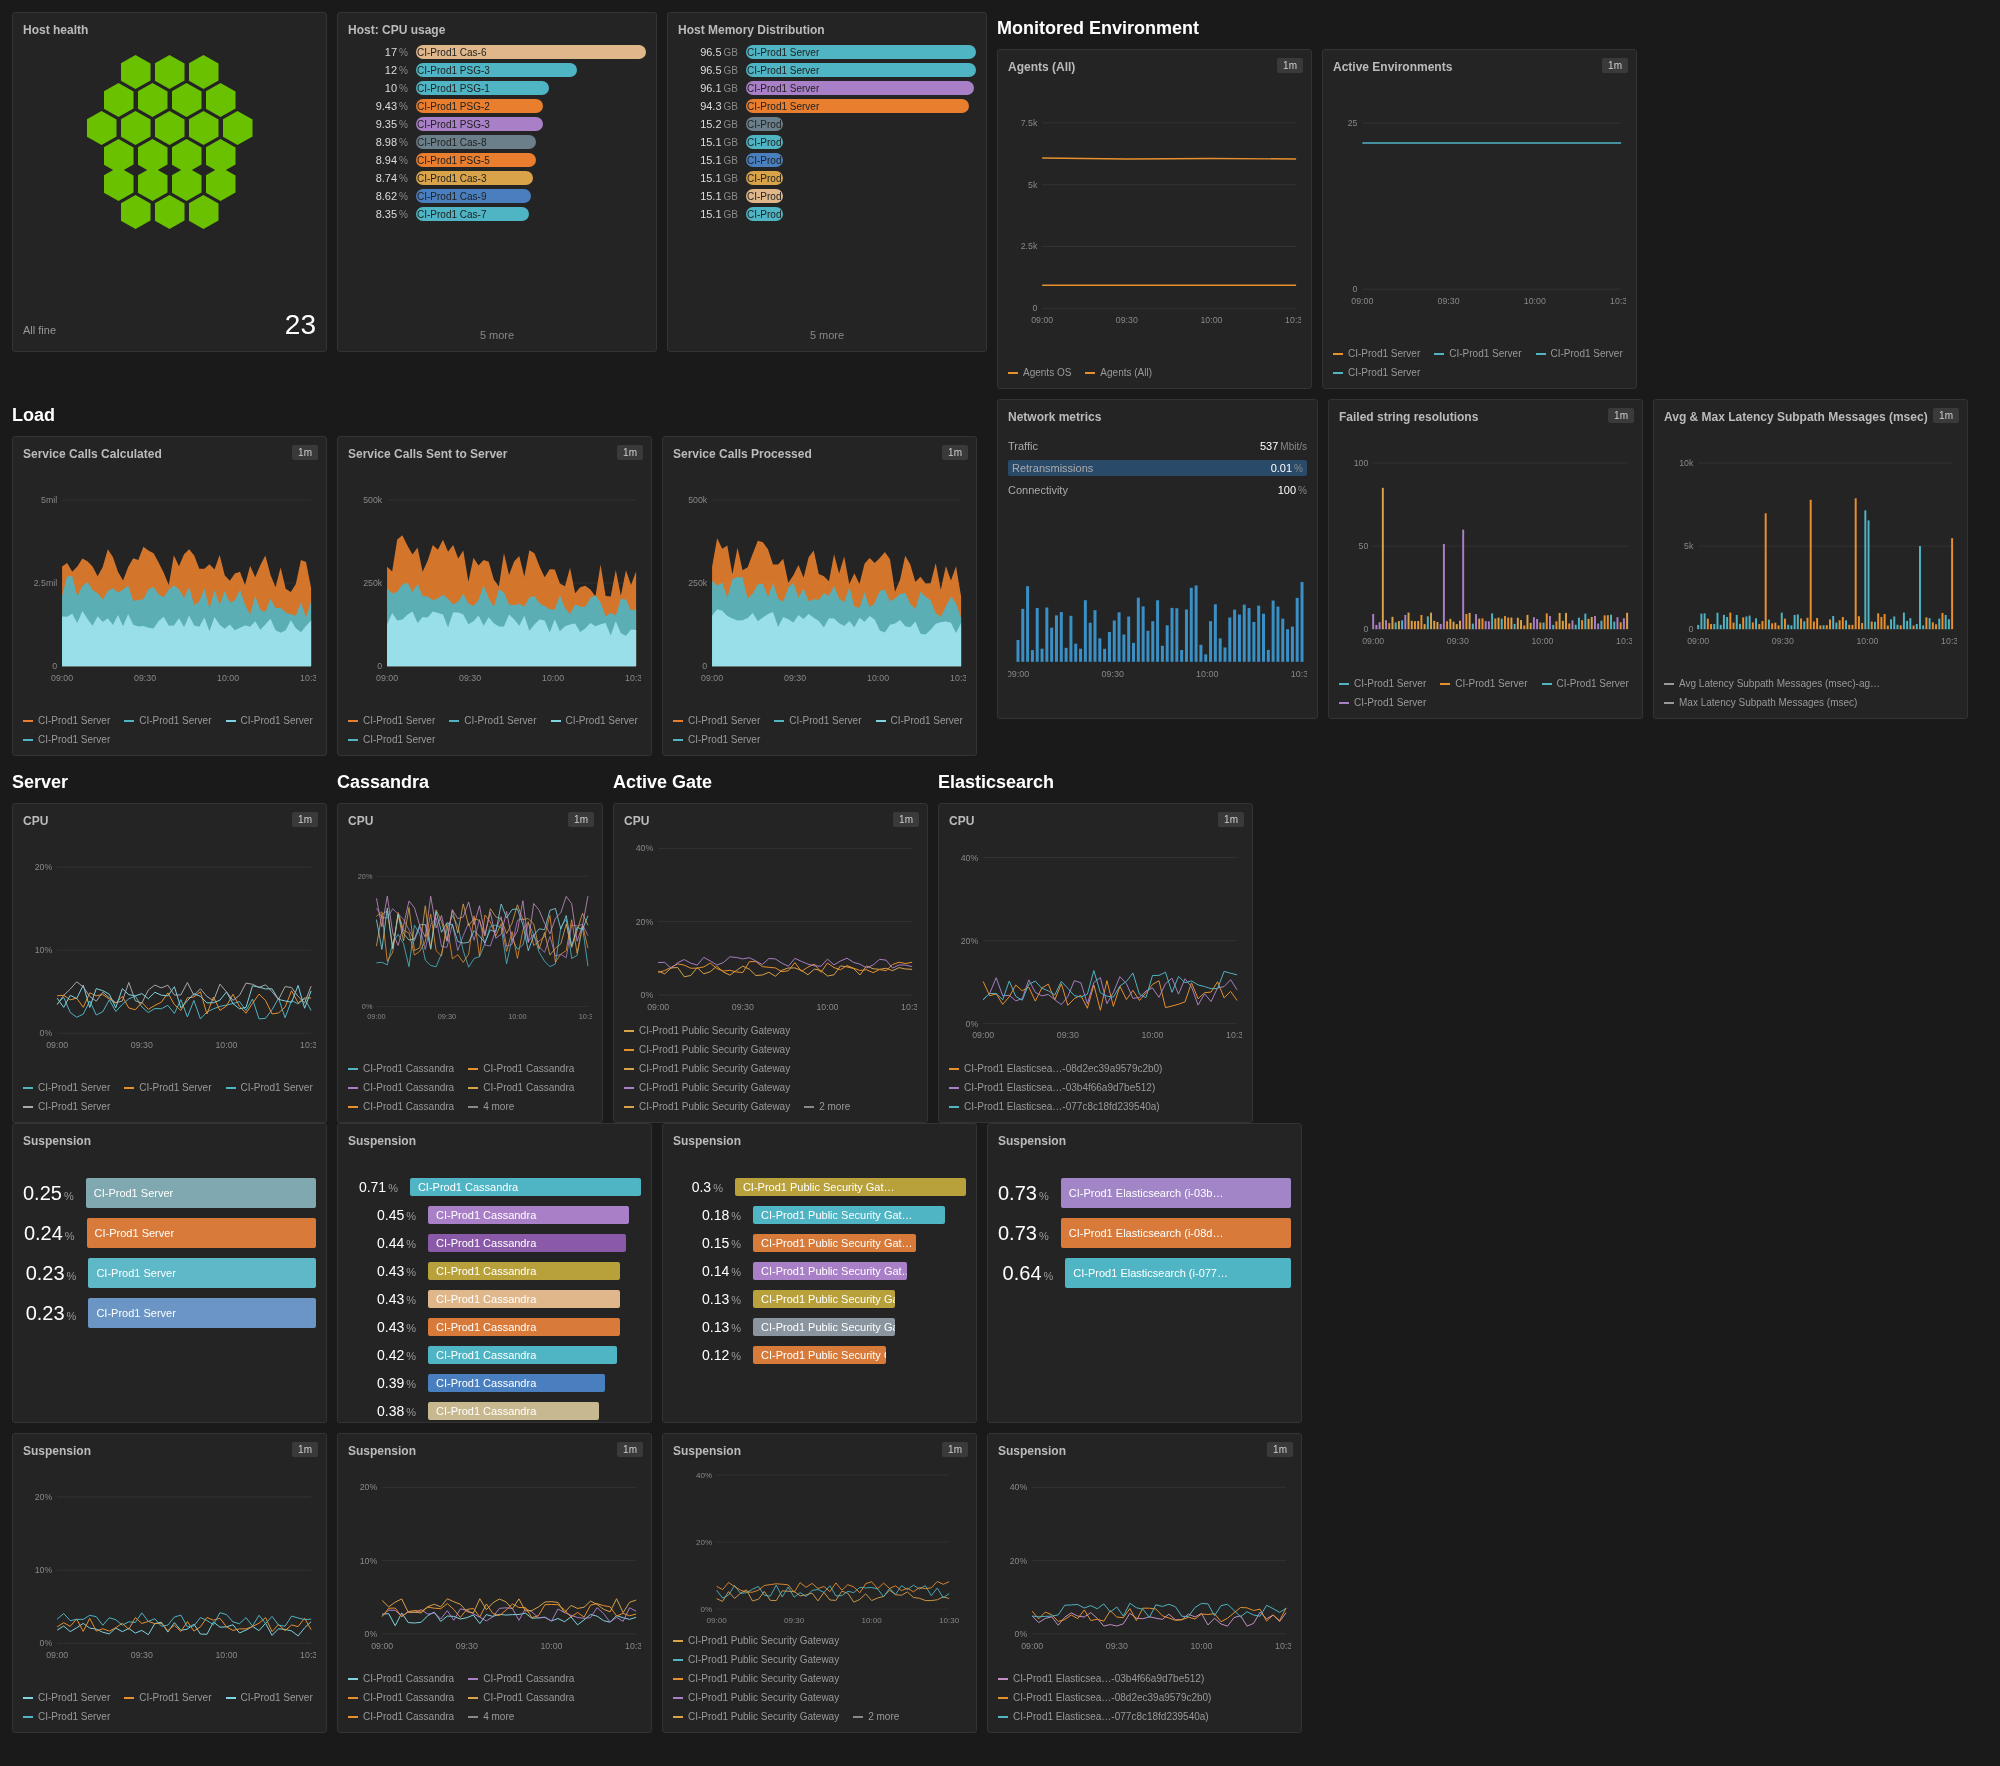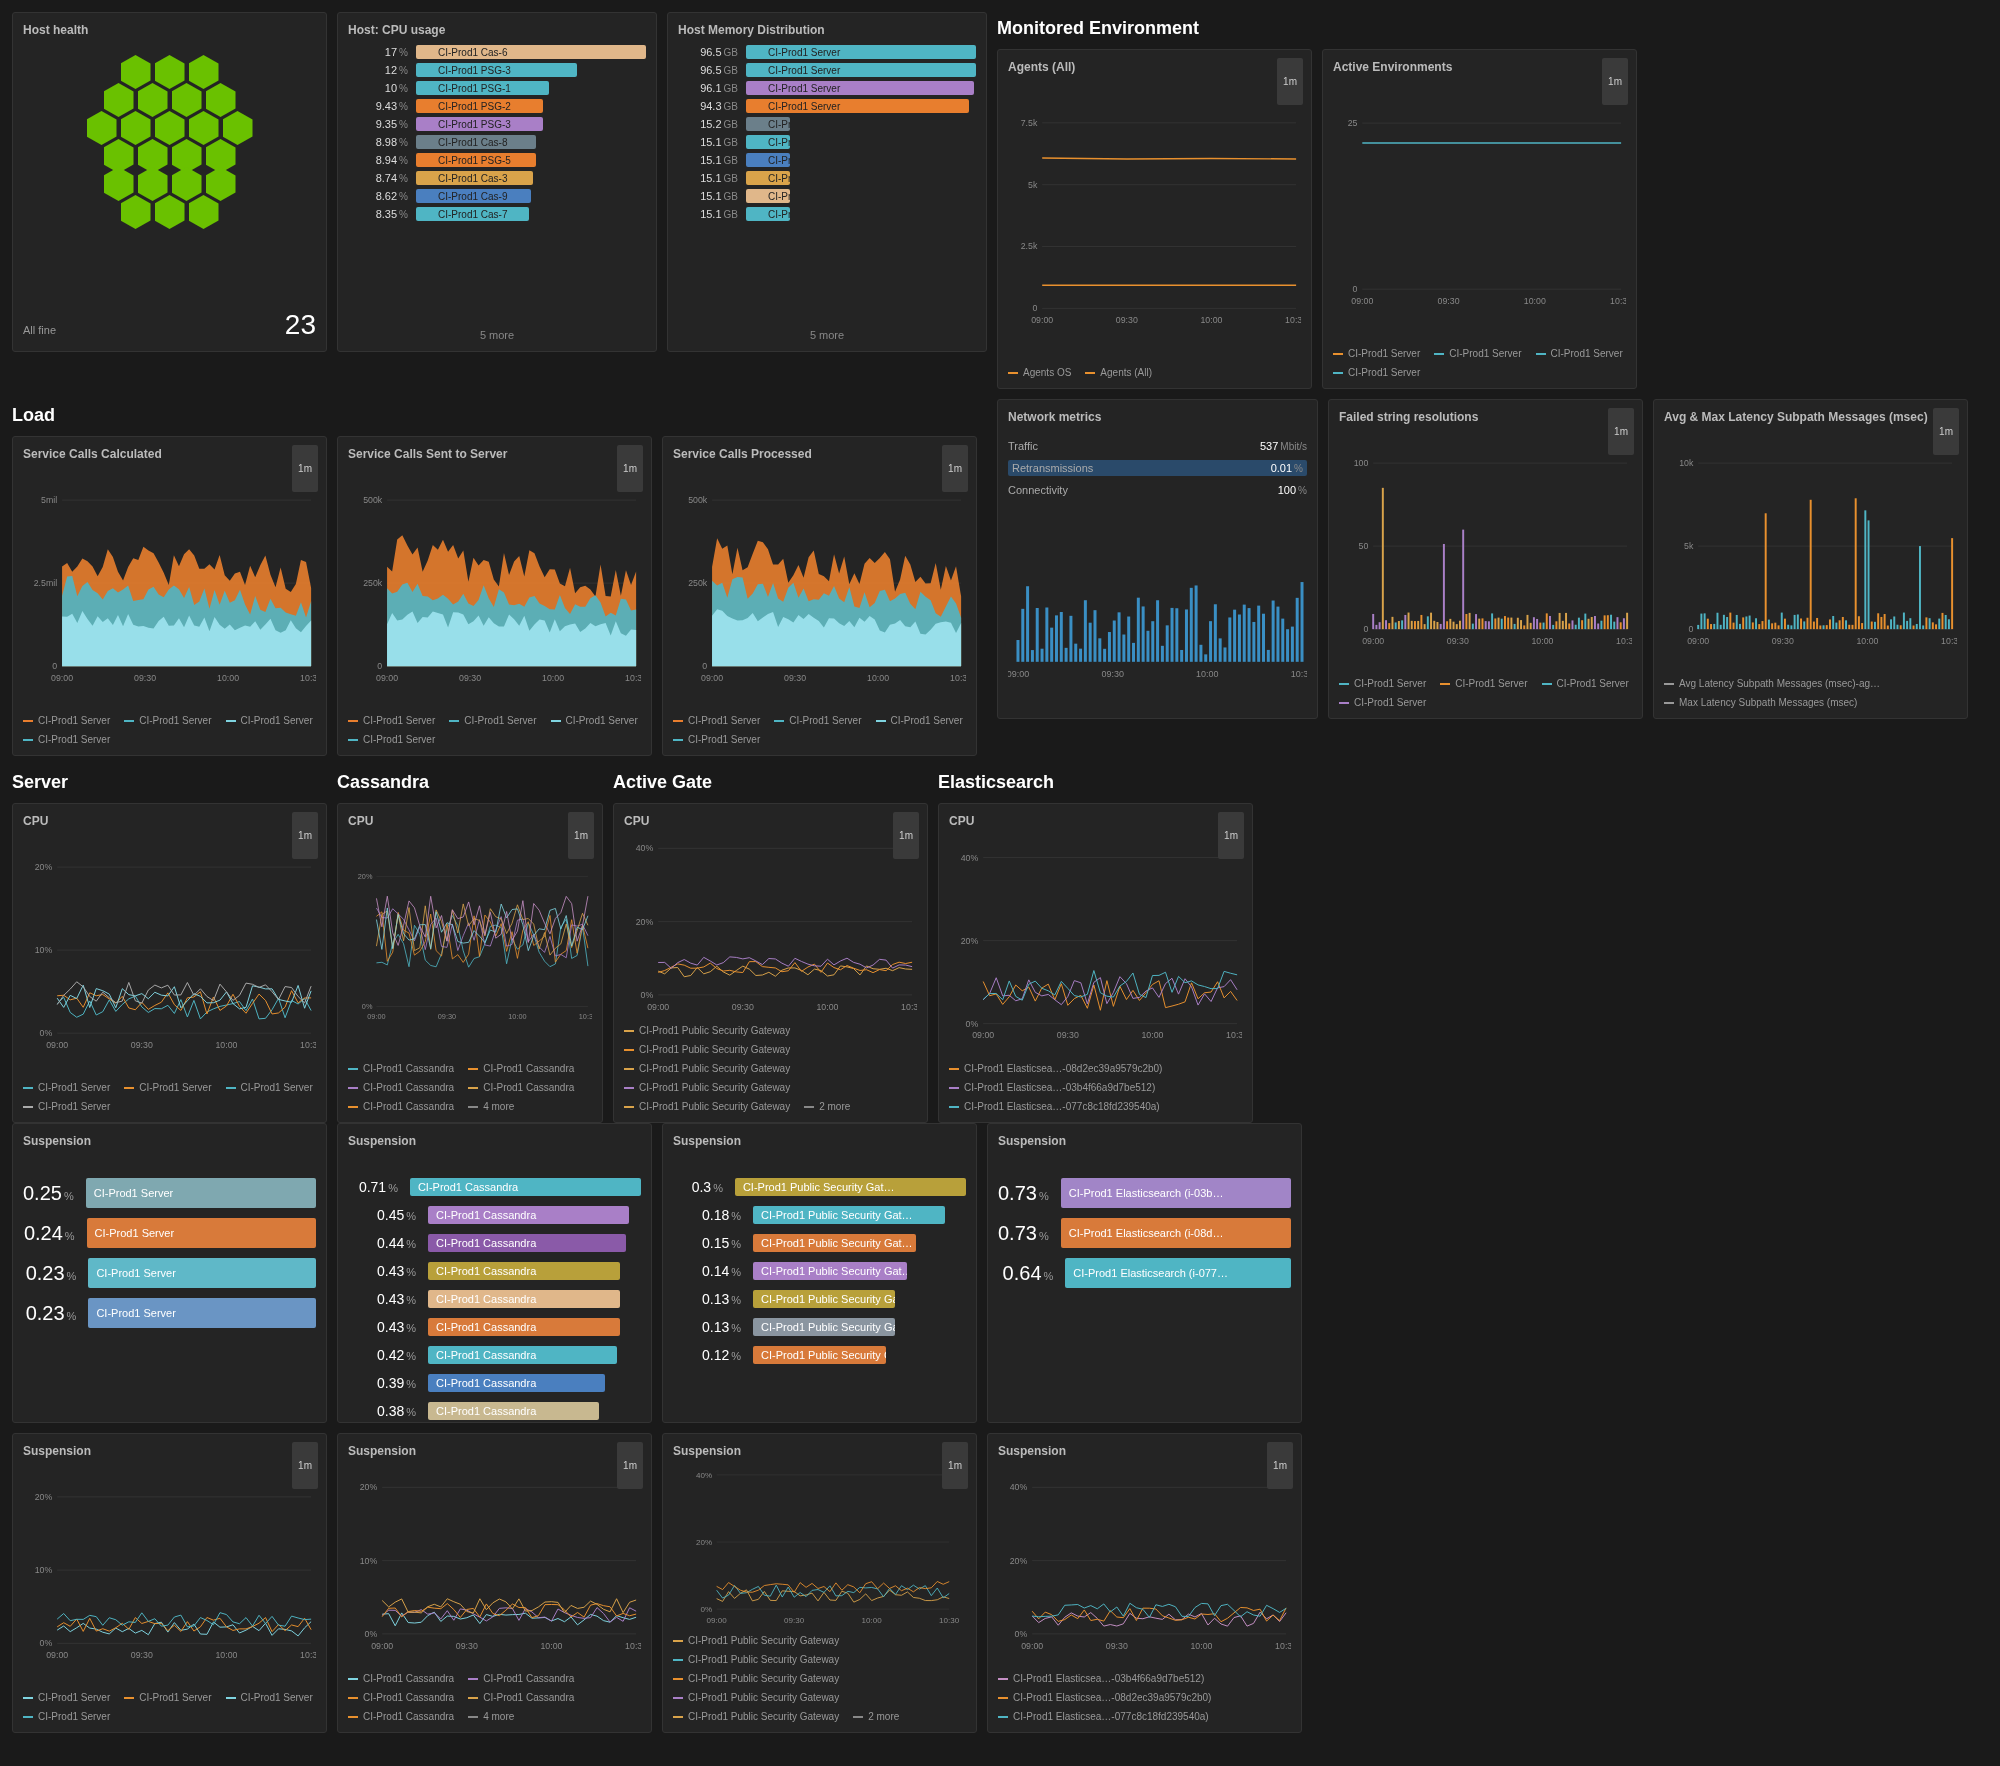--- a/index.html
+++ b/index.html
@@ -1,27 +1,27 @@
 <!DOCTYPE html>
 <html><head>
 <meta charset="utf-8">
 <style>
 html,body{margin:0;padding:0;background:#1a1a1a;color:#ccc;font-family:Arial,Helvetica,sans-serif;font-size:11px}
 .dash{width:2000px;padding:12px;box-sizing:border-box}
 .section-title{color:#fff;font-size:18px;font-weight:600;margin:6px 0 10px}
 .row{display:flex;gap:10px;margin-bottom:10px}
 .panel{background:#242424;border:1px solid #333;border-radius:3px;padding:10px;box-sizing:border-box;position:relative;display:flex;flex-direction:column}
 .panel-title{color:#bbb;font-size:12px;font-weight:600;margin-bottom:8px}
-.badge{position:absolute;top:8px;right:8px;background:#3a3a3a;color:#ccc;font-size:10px;padding:18px 6px;border-radius:2px}
+.badge{position:absolute;top:8px;right:8px;background:#3a3a3a;color:#ccc;font-size:10px;padding:2px 6px;border-radius:2px}
 .bars-list{display:flex;flex-direction:column;gap:4px;flex:1}
 .bar-row{display:flex;align-items:center;gap:8px;font-size:11px}
 .bar-val{width:60px;text-align:right;color:#ddd}
 .bar-val .unit{color:#888;font-size:10px;margin-left:2px}
 .bar-track{flex:1;height:14px;position:relative}
-.bar-fill{height:100%;border-radius:2px;display:flex;align-items:center;padding:0 22px;box-sizing:border-box;font-size:10px;color:#222;overflow:hidden;white-space:nowrap}
+.bar-fill{height:100%;border-radius:7px;display:flex;align-items:center;padding:0 1px;box-sizing:border-box;font-size:10px;color:#222;overflow:hidden;white-space:nowrap}
 .more{color:#888;text-align:center;font-size:11px;margin-top:6px;cursor:pointer}
 .legend{display:flex;flex-wrap:wrap;gap:8px 14px;margin-top:8px;font-size:10px;color:#999}
 .legend-item{display:flex;align-items:center;gap:5px}
 .leg-swatch{width:10px;height:2px;display:inline-block}
 .hex-grid{display:flex;flex-direction:column;align-items:center;gap:-2px;margin:10px 0}
 .hex-row{display:flex;gap:4px;margin-bottom:-6px}
 .hex{width:30px;height:34px;background:#6ac100;clip-path:polygon(50% 0,100% 25%,100% 75%,50% 100%,0 75%,0 25%)}
 .hh-footer{display:flex;justify-content:space-between;align-items:baseline;margin-top:auto}
 .hh-status{color:#999;font-size:11px}
 .hh-count{color:#fff;font-size:28px;font-weight:300}

